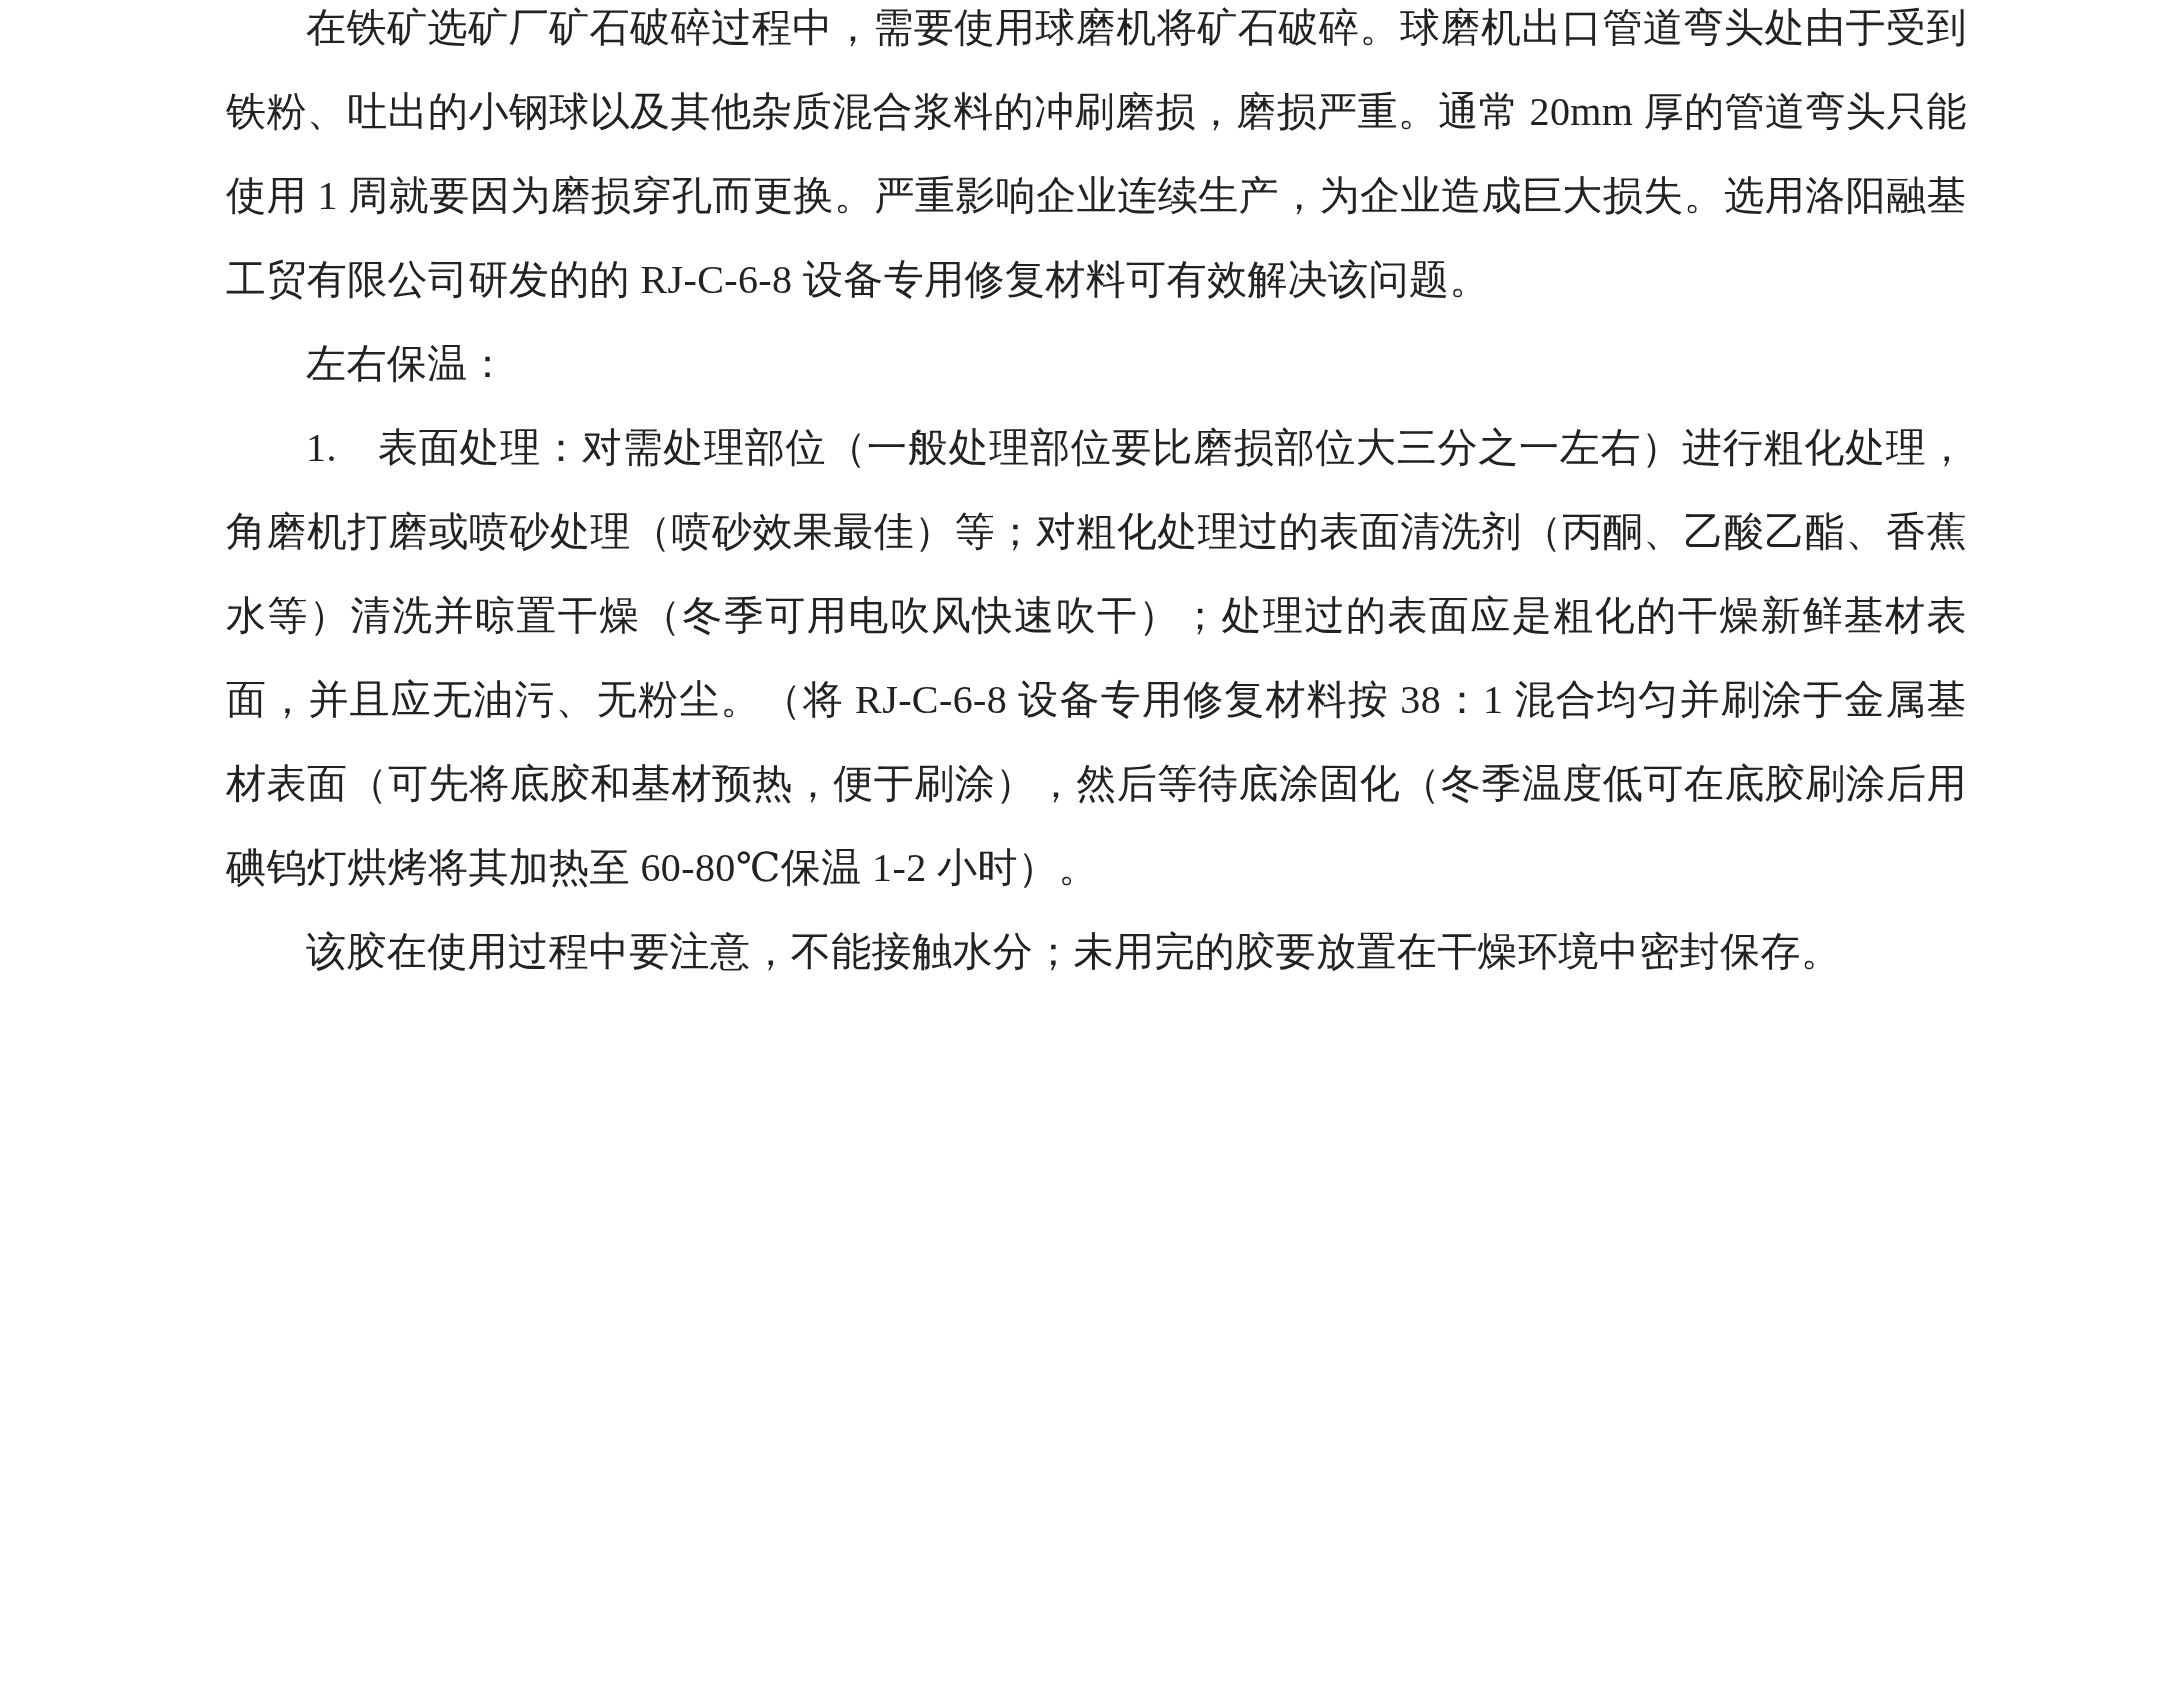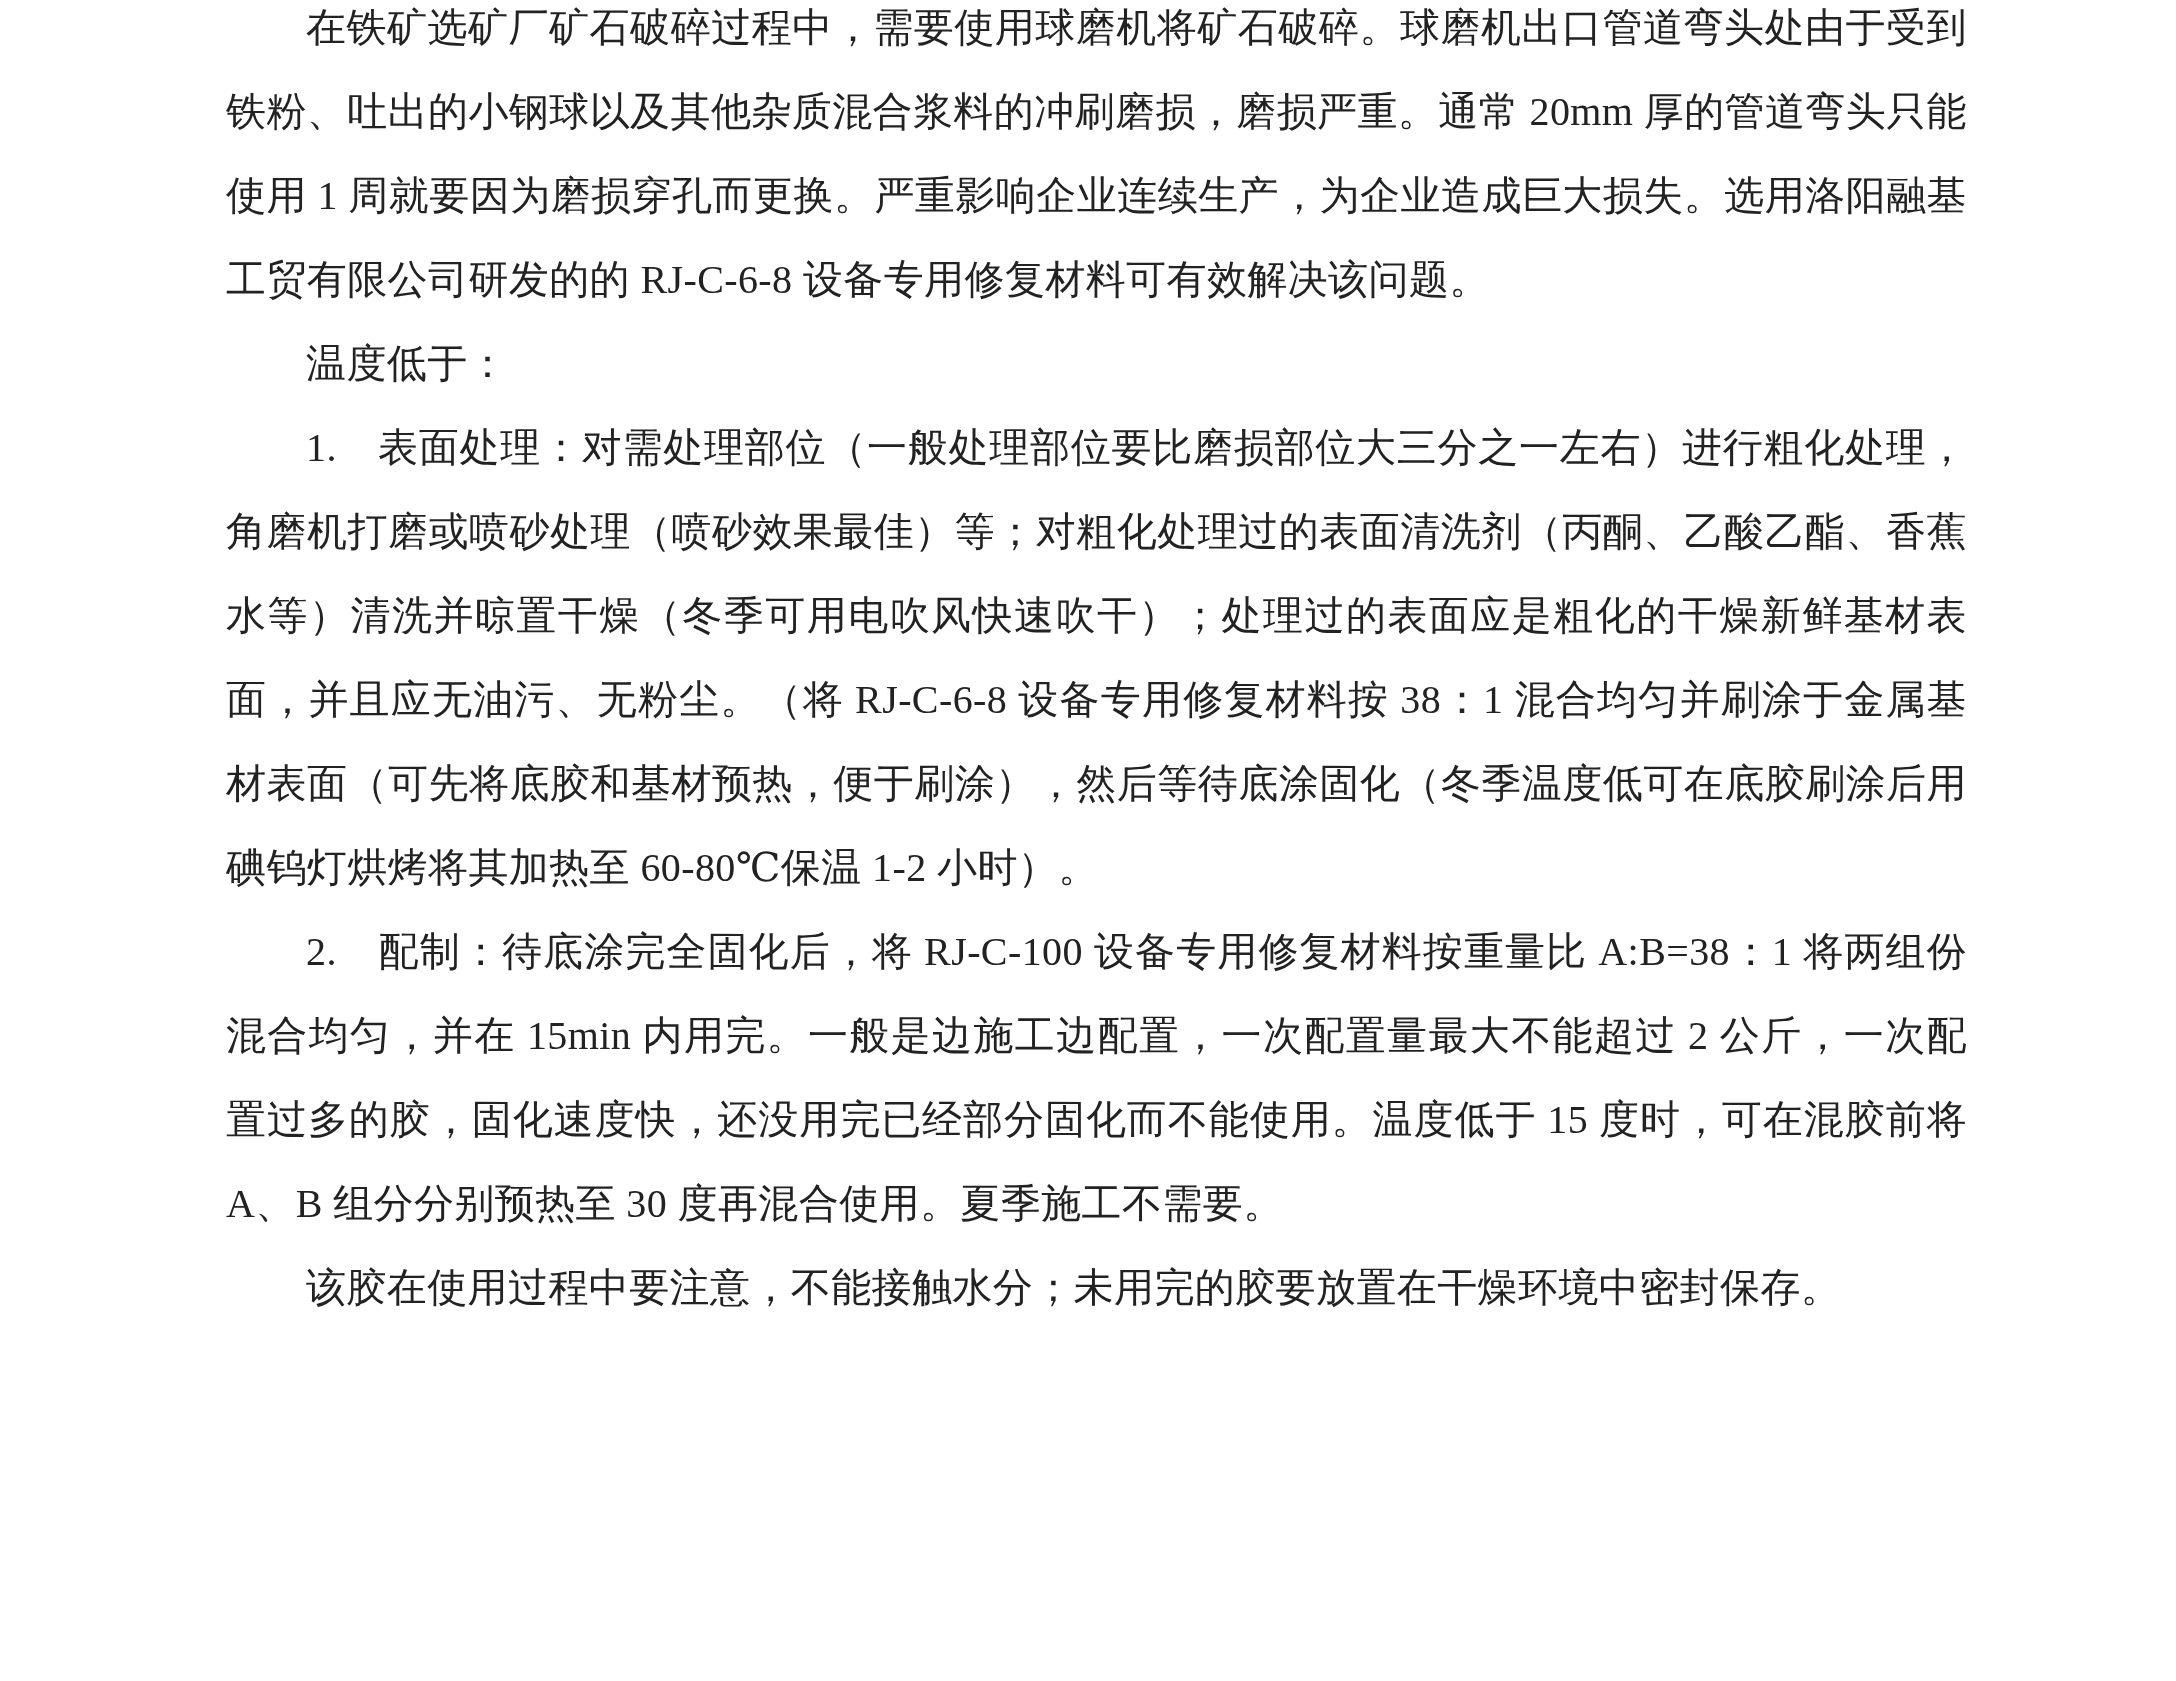--- a/index.html
+++ b/index.html
@@ -31,19 +31,18 @@
     word-break: normal;
     overflow-wrap: break-word;
   }
 </style>
 </head>
 <body>
 
 <div class="page">
   <div class="page-content">
     <p class="para">在铁矿选矿厂矿石破碎过程中，需要使用球磨机将矿石破碎。球磨机出口管道弯头处由于受到铁粉、吐出的小钢球以及其他杂质混合浆料的冲刷磨损，磨损严重。通常 20mm 厚的管道弯头只能使用 1 周就要因为磨损穿孔而更换。严重影响企业连续生产，为企业造成巨大损失。选用洛阳融基工贸有限公司研发的的 RJ-C-6-8 设备专用修复材料可有效解决该问题。</p>
-    <p class="para">温度低于：</p>
+    <p class="para">左右保温：</p>
     <p class="para">1.　表面处理：对需处理部位（一般处理部位要比磨损部位大三分之一左右）进行粗化处理，角磨机打磨或喷砂处理（喷砂效果最佳）等；对粗化处理过的表面清洗剂（丙酮、乙酸乙酯、香蕉水等）清洗并晾置干燥（冬季可用电吹风快速吹干）；处理过的表面应是粗化的干燥新鲜基材表面，并且应无油污、无粉尘。（将 RJ-C-6-8 设备专用修复材料按 38：1 混合均匀并刷涂于金属基材表面（可先将底胶和基材预热，便于刷涂），然后等待底涂固化（冬季温度低可在底胶刷涂后用碘钨灯烘烤将其加热至 60-80℃保温 1-2 小时）。</p>
-    <p class="para">2.　配制：待底涂完全固化后，将 RJ-C-100 设备专用修复材料按重量比 A:B=38：1 将两组份混合均匀，并在 15min 内用完。一般是边施工边配置，一次配置量最大不能超过 2 公斤，一次配置过多的胶，固化速度快，还没用完已经部分固化而不能使用。温度低于 15 度时，可在混胶前将 A、B 组分分别预热至 30 度再混合使用。夏季施工不需要。</p>
     <p class="para">该胶在使用过程中要注意，不能接触水分；未用完的胶要放置在干燥环境中密封保存。</p>
   </div>
 </div>
 
 
 </body></html>

